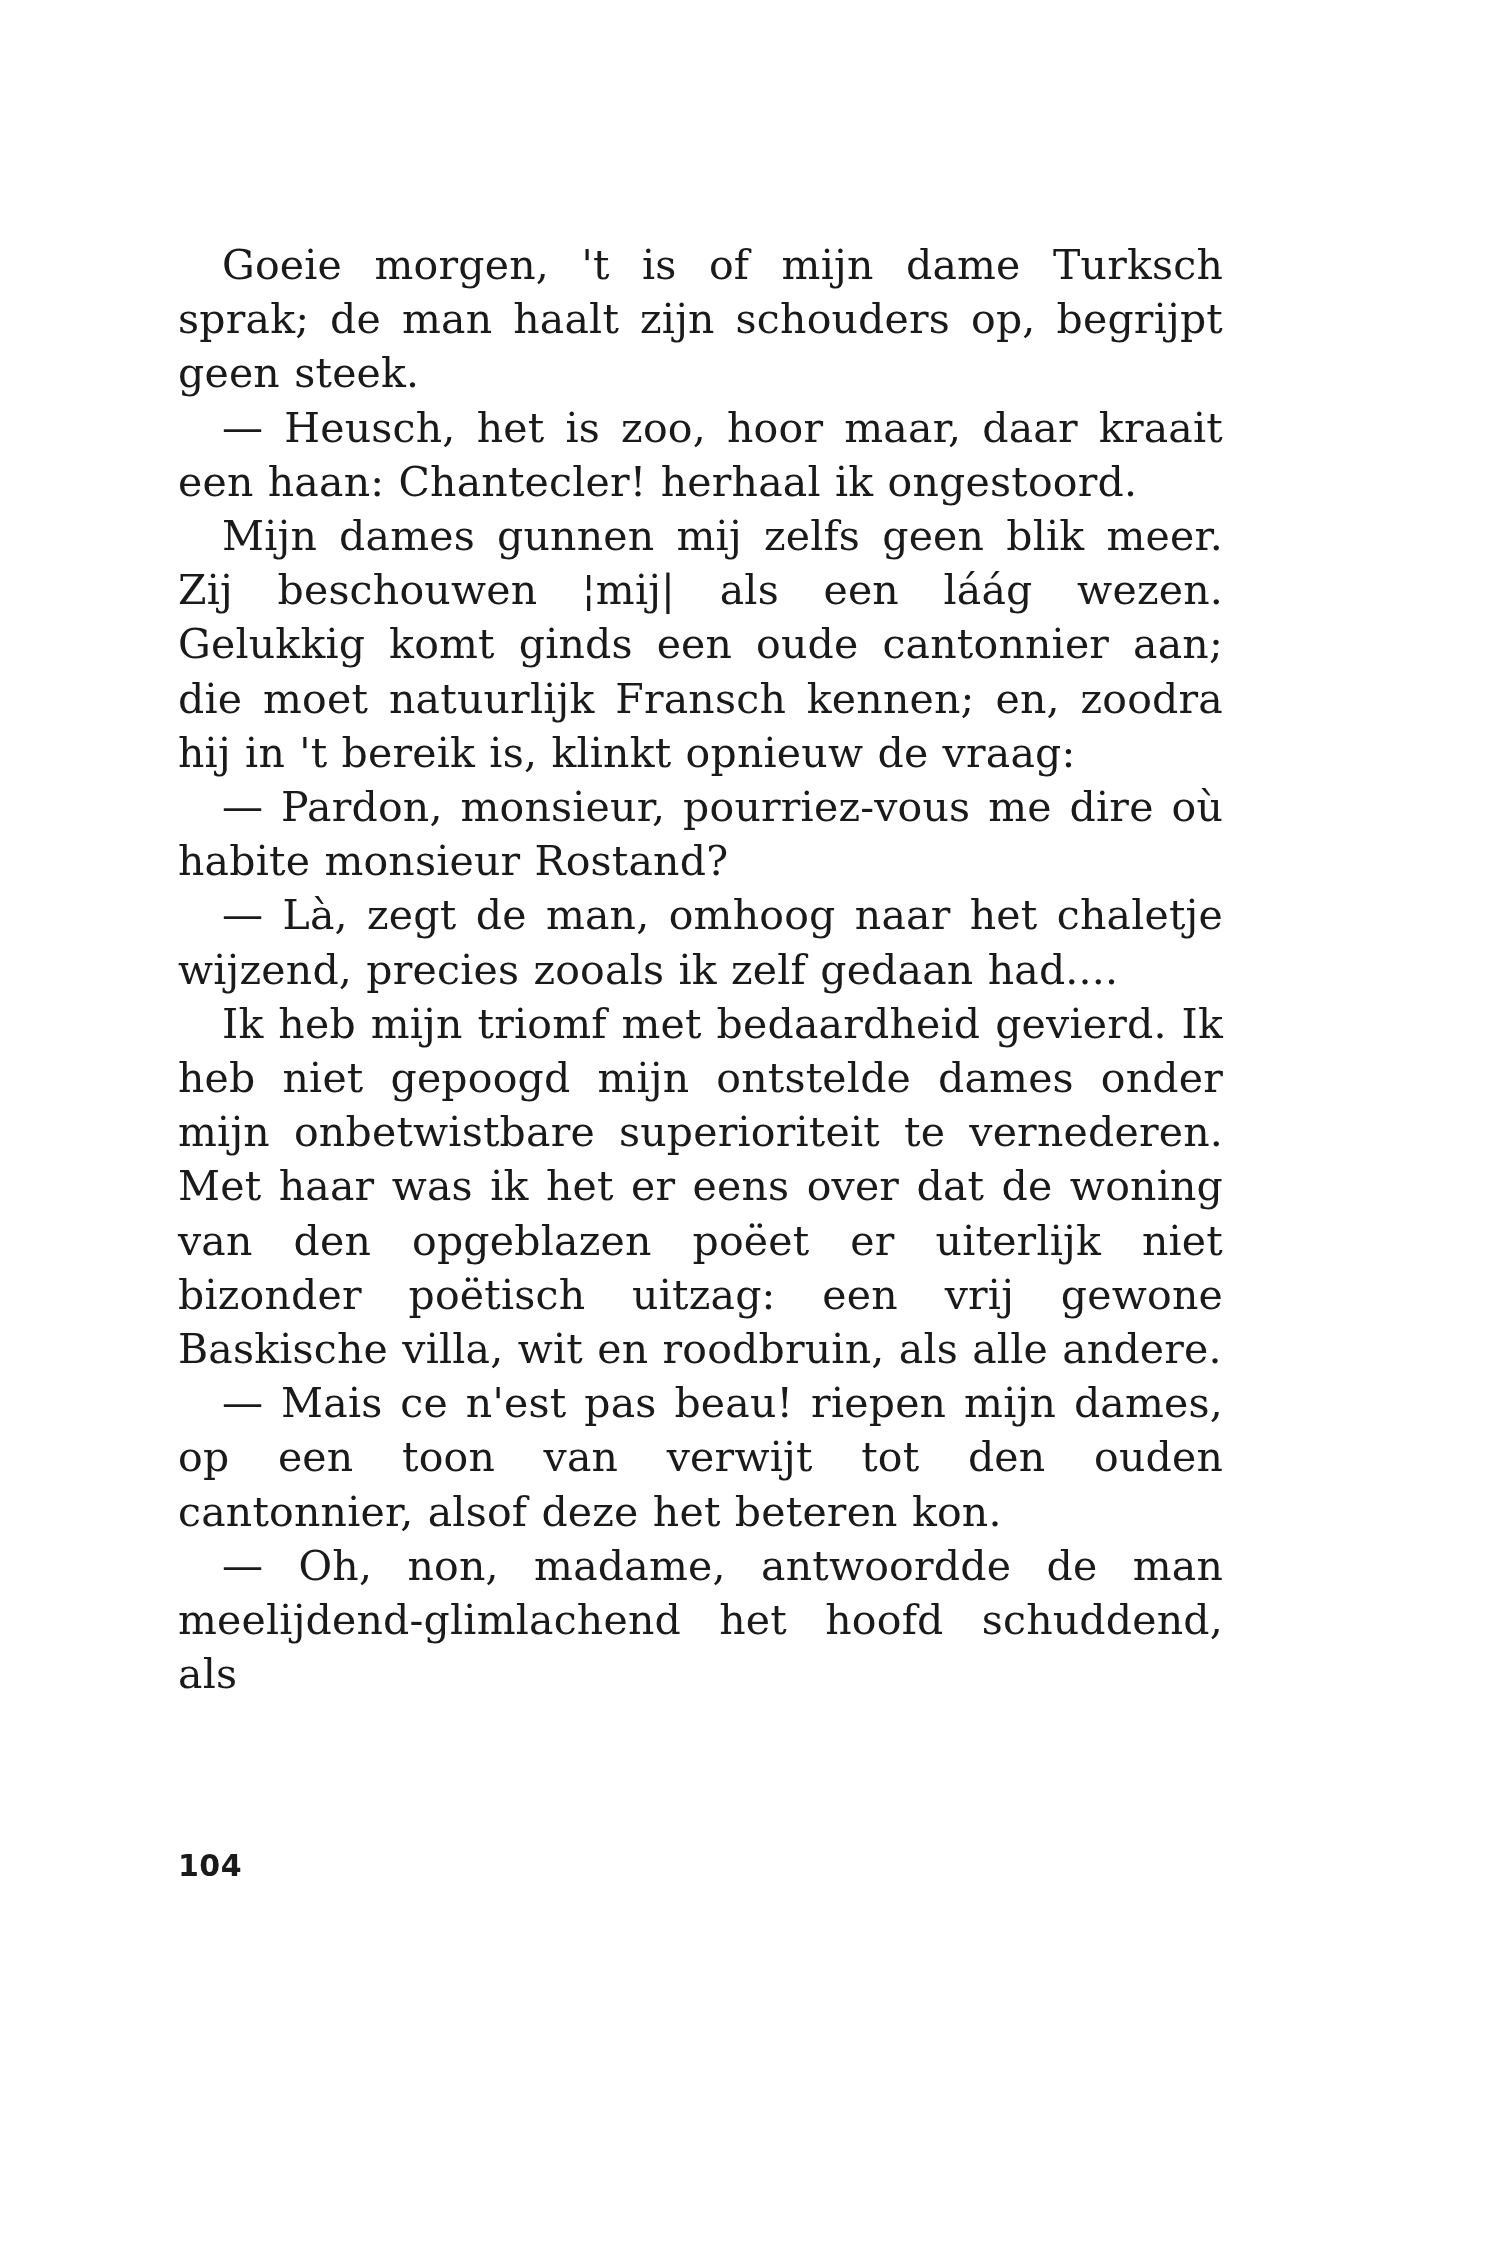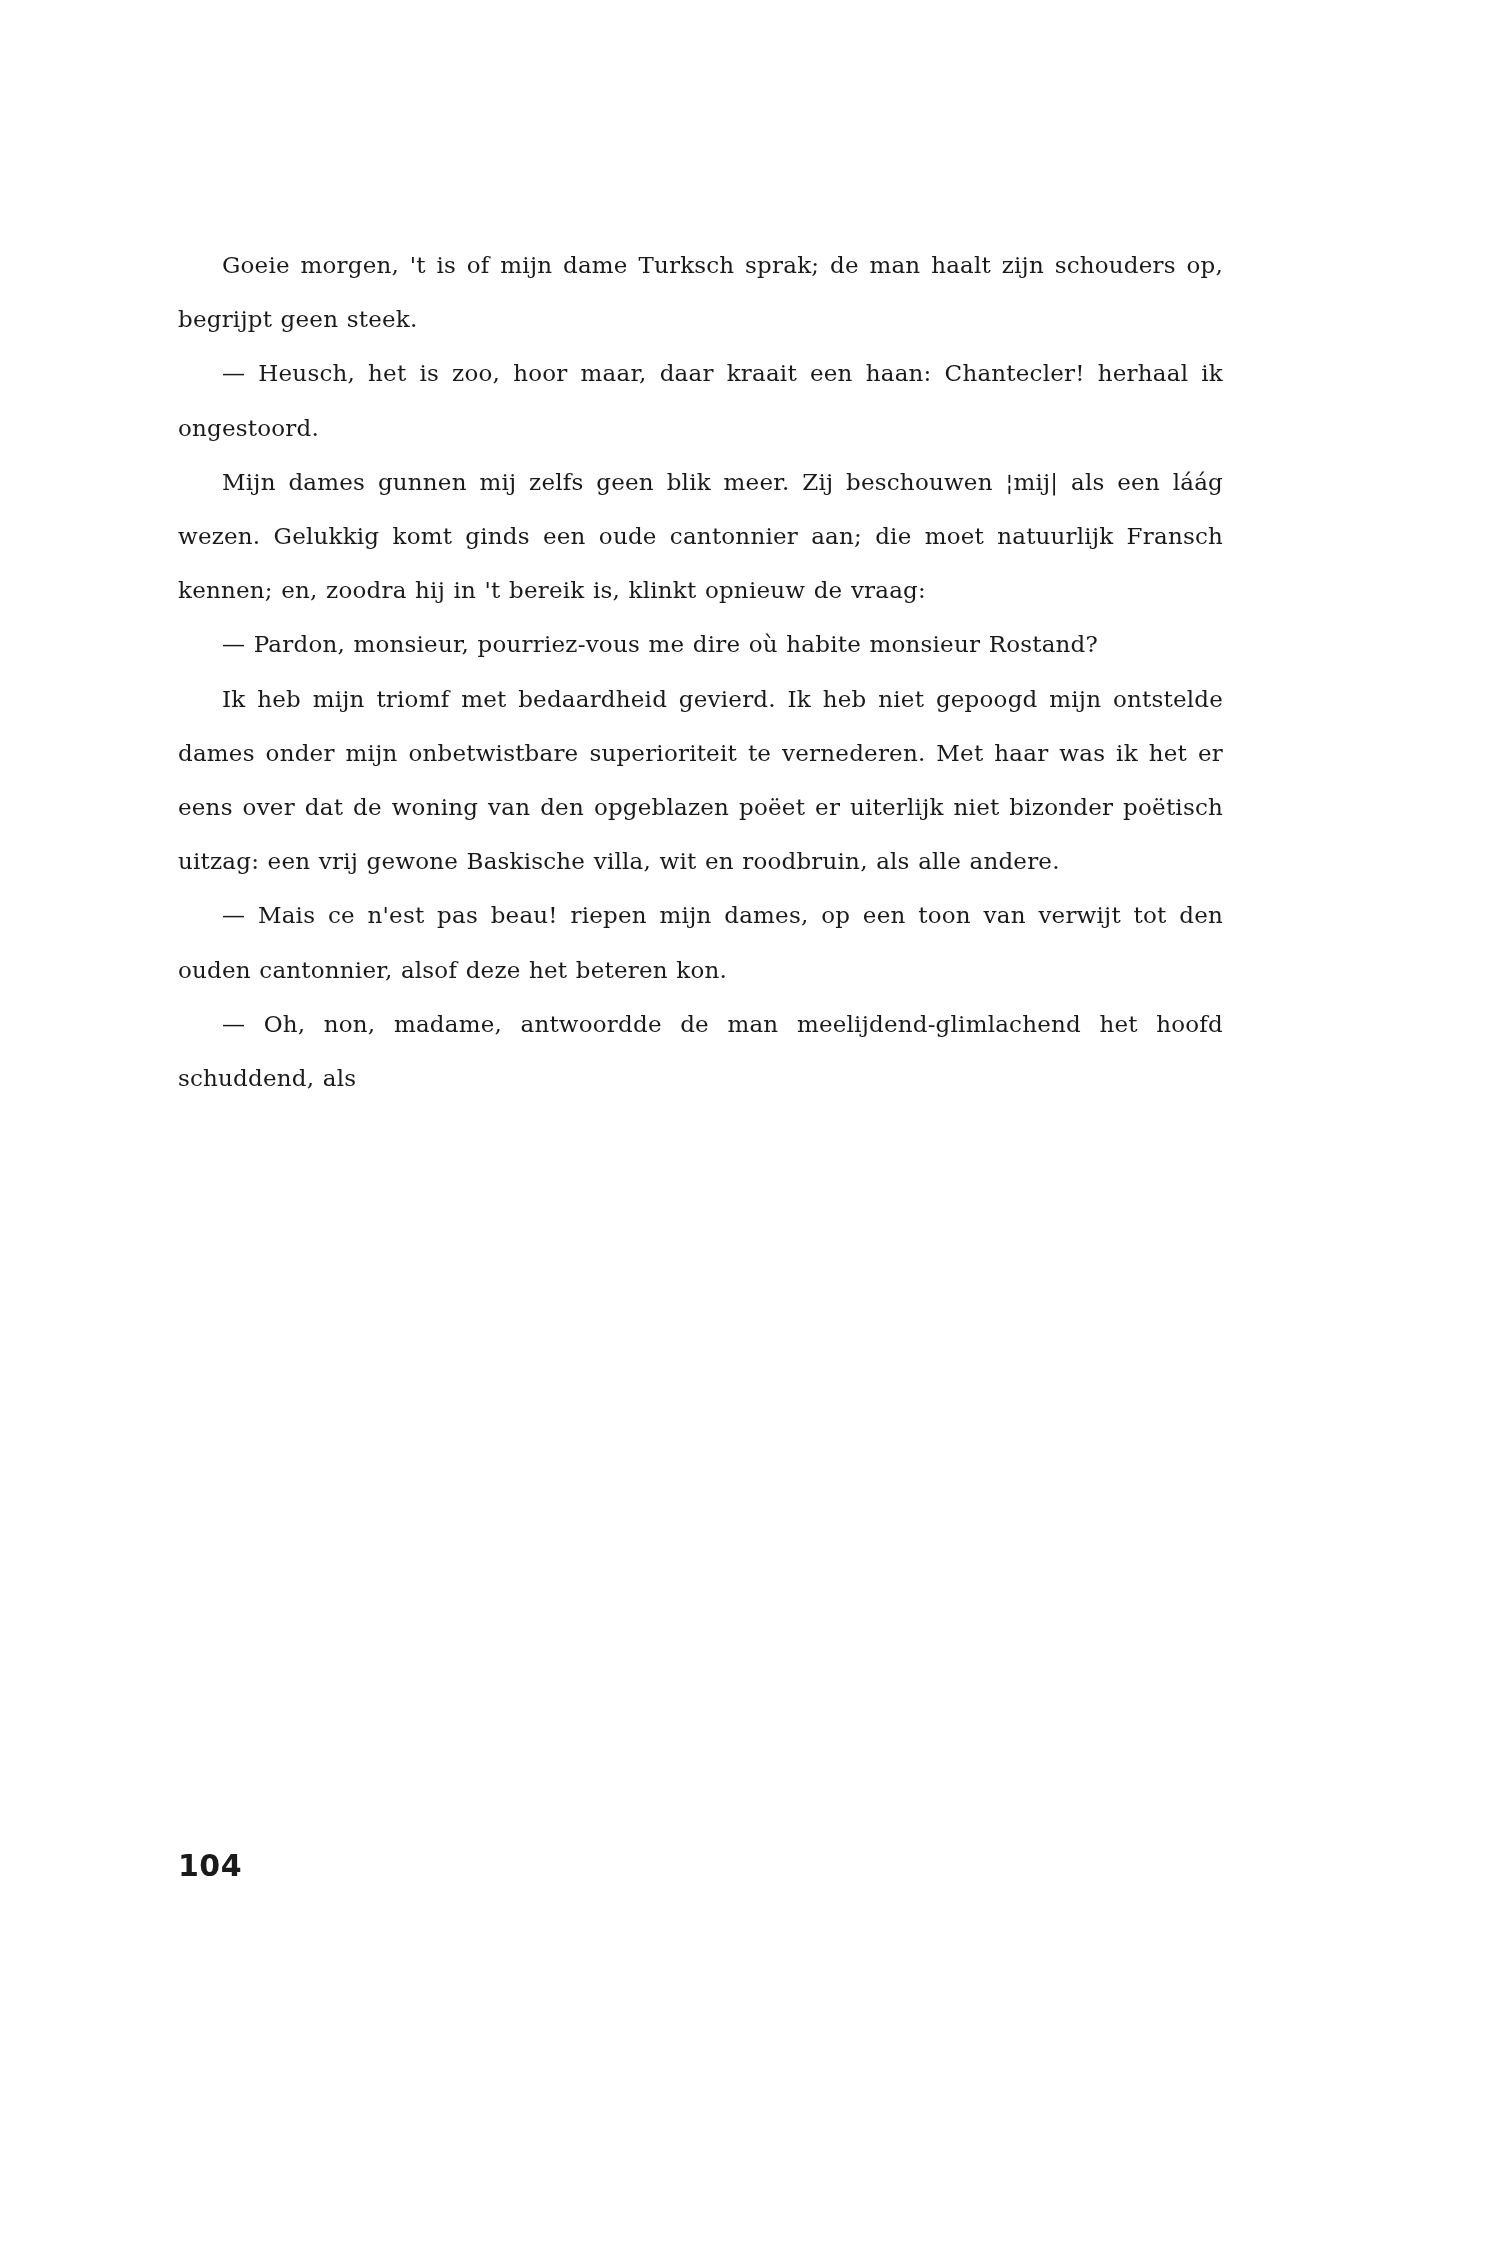--- a/index.html
+++ b/index.html
@@ -23,21 +23,21 @@
     background: #ffffff;
   }
   .text-block {
     position: absolute;
     left: 178px;
     top: 238px;
     width: 1045px;
   }
   .para {
     margin: 0;
-    font-size: 23px;
+    font-size: 41px;
     line-height: 54.2px;
     text-align: justify;
     text-justify: inter-word;
     letter-spacing: 0.2px;
     word-spacing: 1px;
   }
   .para.indent {
     text-indent: 44px;
   }
   .folio {
@@ -54,20 +54,21 @@
 </head>
 <body>
 
 <div class="page">
 
   <div class="text-block">
     <p class="para indent">Goeie morgen, 't is of mijn dame Turksch sprak; de man haalt zijn schouders op, begrijpt geen steek.</p>
     <p class="para indent">— Heusch, het is zoo, hoor maar, daar kraait een haan: Chantecler! herhaal ik ongestoord.</p>
     <p class="para indent">Mijn dames gunnen mij zelfs geen blik meer. Zij beschouwen ¦mij| als een láág wezen. Gelukkig komt ginds een oude cantonnier aan; die moet natuurlijk Fransch kennen; en, zoodra hij in 't bereik is, klinkt opnieuw de vraag:</p>
     <p class="para indent">— Pardon, monsieur, pourriez-vous me dire où habite monsieur Rostand?</p>
+    <p class="para indent">— Là, zegt de man, omhoog naar het chaletje wijzend, precies zooals ik zelf gedaan had....</p>
     <p class="para indent">Ik heb mijn triomf met bedaardheid gevierd. Ik heb niet gepoogd mijn ontstelde dames onder mijn onbetwistbare superioriteit te vernederen. Met haar was ik het er eens over dat de woning van den opgeblazen poëet er uiterlijk niet bizonder poëtisch uitzag: een vrij gewone Baskische villa, wit en roodbruin, als alle andere.</p>
     <p class="para indent">— Mais ce n'est pas beau! riepen mijn dames, op een toon van verwijt tot den ouden cantonnier, alsof deze het beteren kon.</p>
     <p class="para indent">— Oh, non, madame, antwoordde de man meelijdend-glimlachend het hoofd schuddend, als</p>
   </div>
 
   <div class="folio">104</div>
 
 </div>
 
 </body></html>

